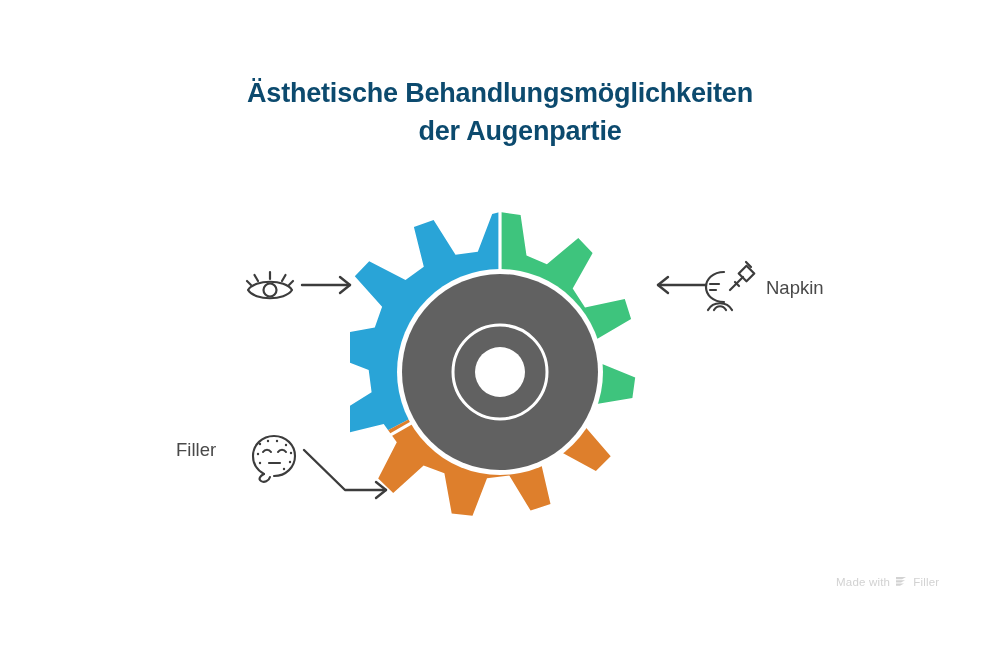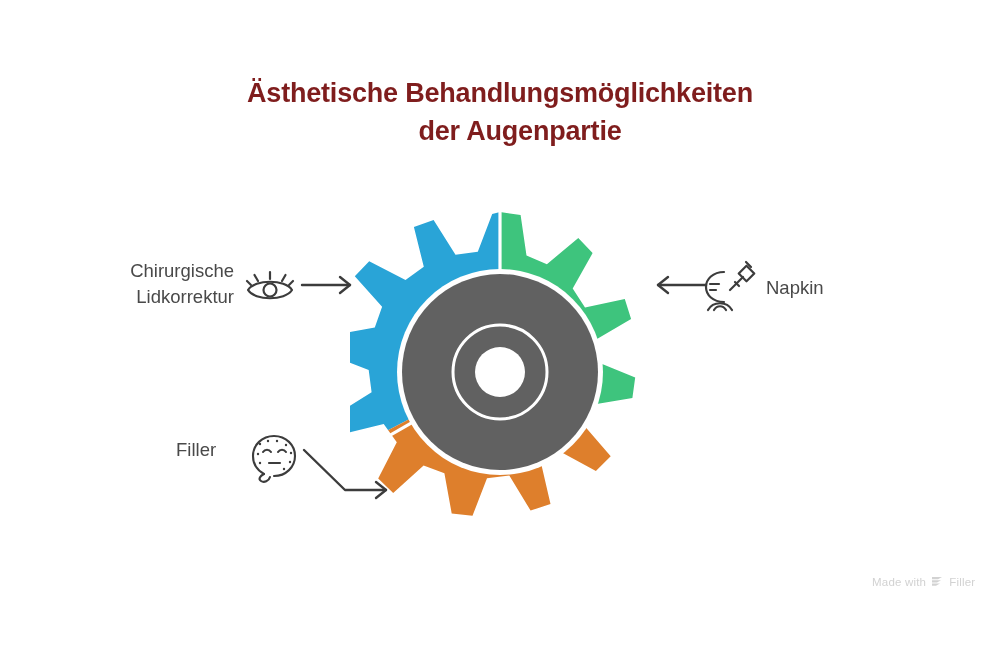--- a/index.html
+++ b/index.html
@@ -21,21 +21,21 @@
   
   #title {
     position: absolute;
     left: 0;
     top: 74px;
     width: 1000px;
     text-align: center;
     font-size: 27px;
     font-weight: bold;
     line-height: 38px;
-    color: #7f1d1d;
+    color: #0c4a6e;
     letter-spacing: -0.2px;
   }
   #title .line2 { display: block; padding-left: 40px; }
 
   
   #gear-wrap {
     position: absolute;
     left: 350px;
     top: 212px;
     width: 300px;
@@ -89,21 +89,20 @@
     position: absolute;
     left: 836px;
     top: 575px;
     display: flex;
     align-items: center;
     gap: 5px;
     font-size: 11.5px;
     color: #d2d2d2;
     letter-spacing: 0.2px;
     user-select: none;
-    margin-left: 36px;
   }
   #watermark .wm-logo { display: block; line-height: 0; }
 </style>
 </head>
 <body>
 
 <div id="canvas">
 
   <div id="title">
     <span>Ästhetische Behandlungsmöglichkeiten</span>
@@ -200,24 +199,20 @@
 
       <g>
         <circle cx="150" cy="160" r="103" fill="#ffffff"></circle>
         <circle cx="150" cy="160" r="98" fill="#616161"></circle>
         <circle cx="150" cy="160" r="47" fill="none" stroke="#ffffff" stroke-width="3"></circle>
         <circle cx="150" cy="160" r="25" fill="#ffffff"></circle>
       </g>
     </svg>
   </div>
 
-  <div class="label-text" id="label-lid">
-    <span>Chirurgische</span>
-    <span class="l2">Lidkorrektur</span>
-  </div>
 
   <div class="icon-box" id="icon-eye">
     <svg width="52" height="48" viewBox="0 0 52 48" fill="none" stroke="#3c3c3c" stroke-width="2.2" stroke-linecap="round" stroke-linejoin="round">
       <path d="M4 28 C 11 17, 41 17, 48 28 C 41 39, 11 39, 4 28 Z"></path>
       <circle cx="26" cy="28" r="6.5"></circle>
       <path d="M26 17 L26 10"></path>
       <path d="M14 19 L10.5 13"></path>
       <path d="M38 19 L41.5 13"></path>
       <path d="M7 23 L3 19"></path>
       <path d="M45 23 L49 19"></path>

